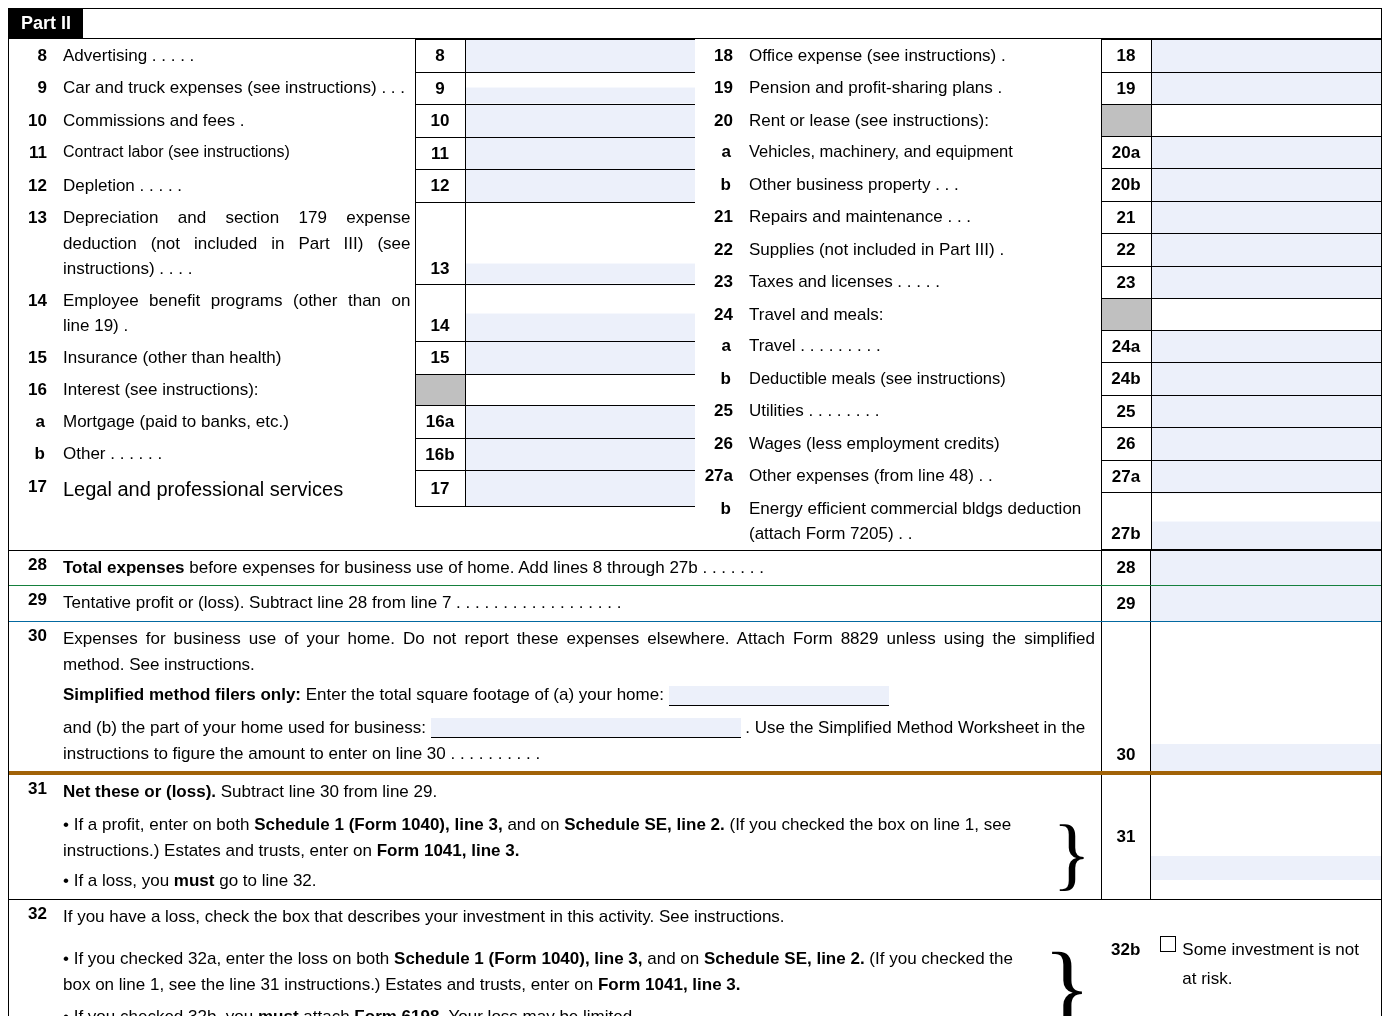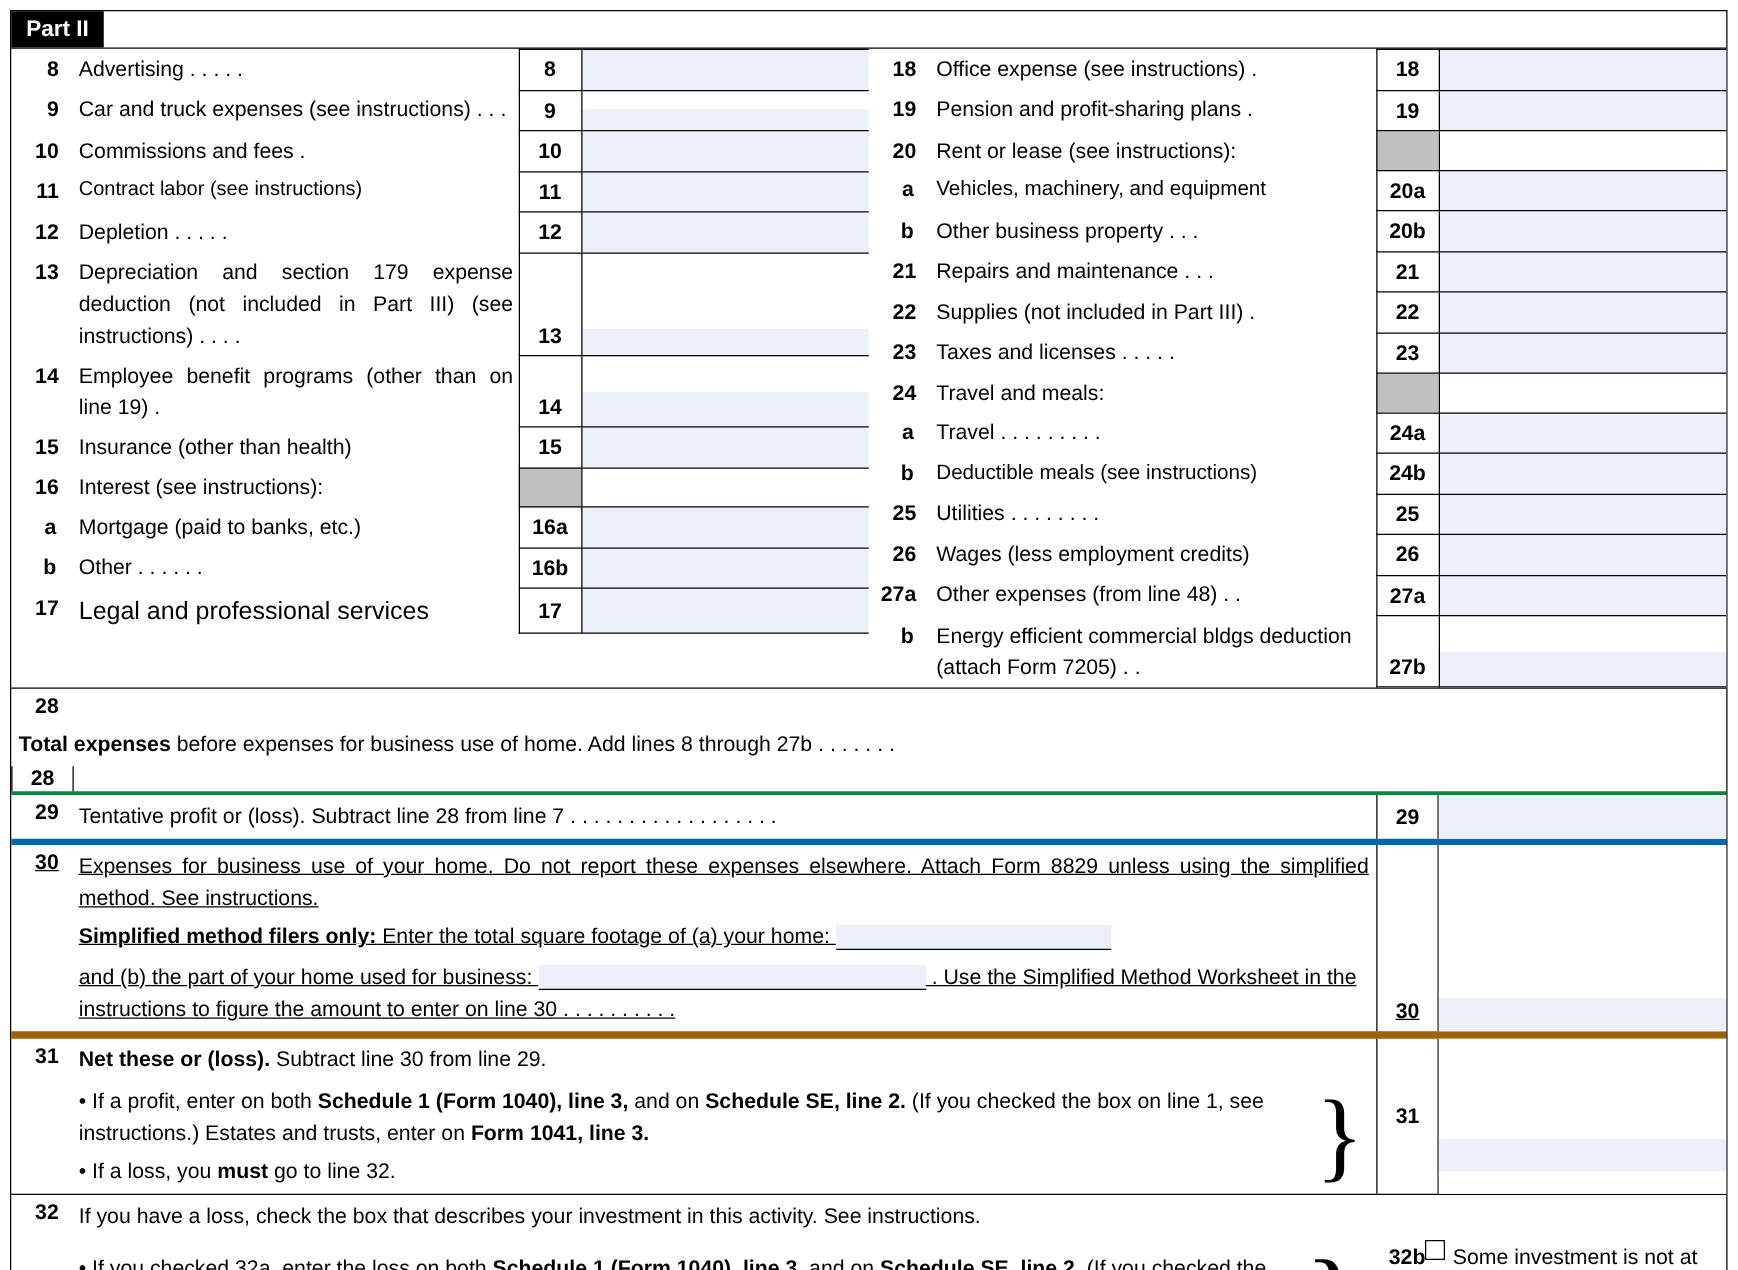--- a/index.html
+++ b/index.html
@@ -214,37 +214,37 @@
           <td class="desc">Energy efficient commercial bldgs deduction (attach Form 7205) .   .</td>
           <td class="boxnum bottom" style="vertical-align:bottom;">27b</td>
           <td class="input" style="background:linear-gradient(white 50%, #ecf0fa 50%);"></td>
         </tr>
       </tbody>
         </table>
     </div>
   </div>
 
   <div>
-    <div class="full-row" style="border-bottom:3px solid #15803d;flex-direction:column;">
+    <div class="full-row" style="border-bottom:1px solid #15803d;">
       <div class="fnum">28</div>
       <div class="fdesc">
         <span class="bold">Total expenses</span><span> before expenses for business use of home. Add lines 8 through 27b  .   .   .   .   .   .   .</span>
       </div>
       <div class="fboxnum">28</div>
       <div class="finput"></div>
     </div>
 
-    <div class="full-row" style="border-bottom:5px solid #0369a1;">
+    <div class="full-row" style="border-bottom:1px solid #0369a1;">
       <div class="fnum">29</div>
       <div class="fdesc">Tentative profit or (loss). Subtract line 28 from line 7 .   .   .   .   .   .   .   .   .   .   .   .   .   .   .   .   .   .</div>
       <div class="fboxnum">29</div>
       <div class="finput"></div>
     </div>
 
-    <div class="full-row" style="border-bottom:6px solid #a16207;text-decoration:underline;">
+    <div class="full-row" style="border-bottom:4px solid #a16207;">
       <div class="fnum" style="align-self:flex-start;">30</div>
       <div class="fdesc">
         <div class="justify" style="margin-bottom:4px;">Expenses for business use of your home. Do not report these expenses elsewhere. Attach Form 8829 unless using the simplified method. See instructions.</div>
         <div style="margin-bottom:6px;">
           <span class="bold">Simplified method filers only:</span><span> Enter the total square footage of (a) your home: </span><span class="underline-input" style="min-width:220px;"></span>
         </div>
         <div>
           <span>and (b) the part of your home used for business: </span><span class="underline-input" style="min-width:310px;"></span><span> . Use the Simplified Method Worksheet in the instructions to figure the amount to enter on line 30   .   .   .   .   .   .   .   .   .   .</span>
         </div>
       </div>
@@ -286,20 +286,20 @@
             <div>
               <span>• If you checked 32b, you </span><span class="bold">must</span><span> attach </span><span class="bold">Form 6198.</span><span> Your loss may be limited.</span>
             </div>
           </div>
           <div class="brace" style="font-size:100px;">}</div>
         </div>
       </div>
       <div style="width:280px; border-left:none;" class="line32-right">
         <div style="height:30px;"></div>
         <div class="line32-row">
-          <span class="bold" style="margin-right:0;">32b</span>
+          <span class="bold" style="margin-right:20px;">32b</span>
           <span class="checkbox"></span>
           <span style="flex:1;">Some investment is not at risk.</span>
         </div>
       </div>
     </div>
   </div>
 </div>
 
 </body></html>

